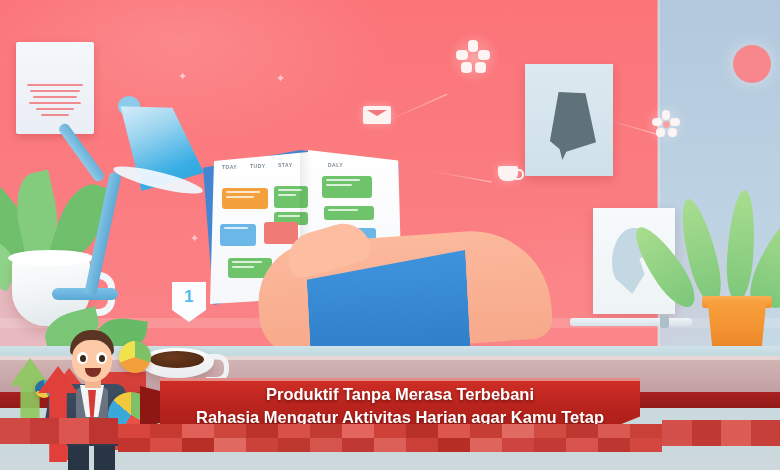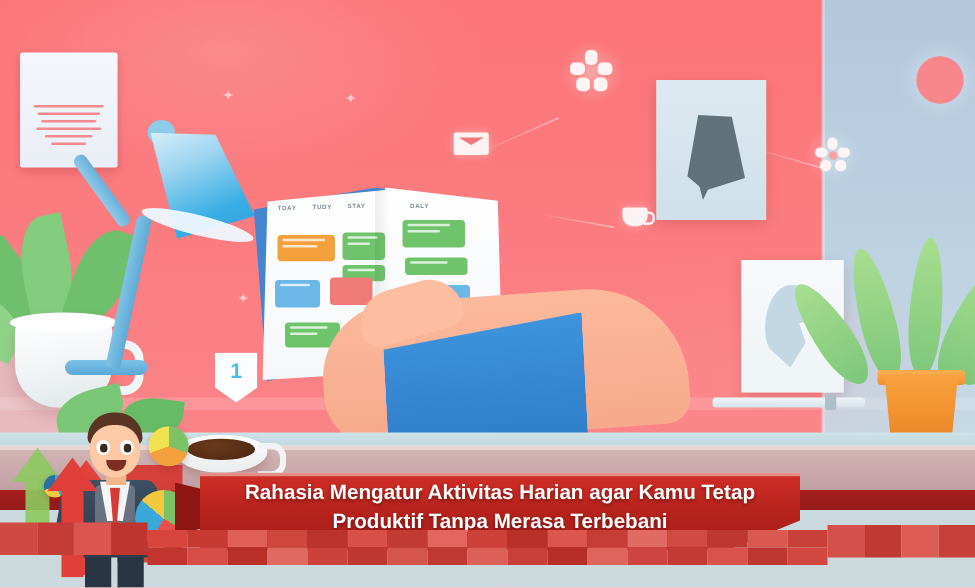--- a/index.html
+++ b/index.html
@@ -534,22 +534,22 @@
     <div class="m-hand-r"></div>
   </div>
 
   <div class="pie pie-c"></div>
   <div class="arrow-up-ribbon"></div>
 
   <div class="ribbon-fold-l"></div>
   <div class="ribbon"></div>
   <div class="ribbon-top-hl"></div>
   <div class="ribbon-text">
+    <div>Produktif Tanpa Merasa Terbebani</div>
     <div>Rahasia Mengatur Aktivitas Harian agar Kamu Tetap</div>
-    <div>Produktif Tanpa Merasa Terbebani</div>
   </div>
 
   <div class="mosaic mosaic-tl" id="mos-left">
       <div style="background: rgb(207, 74, 66);"></div>
       <div style="background: rgb(196, 60, 53);"></div>
       <div style="background: rgb(218, 86, 78);"></div>
       <div style="background: rgb(189, 53, 46);"></div>
     </div>
   <div class="mosaic mosaic-bottom" id="mos-bottom">
       <div style="background: rgb(216, 69, 60);"></div>

